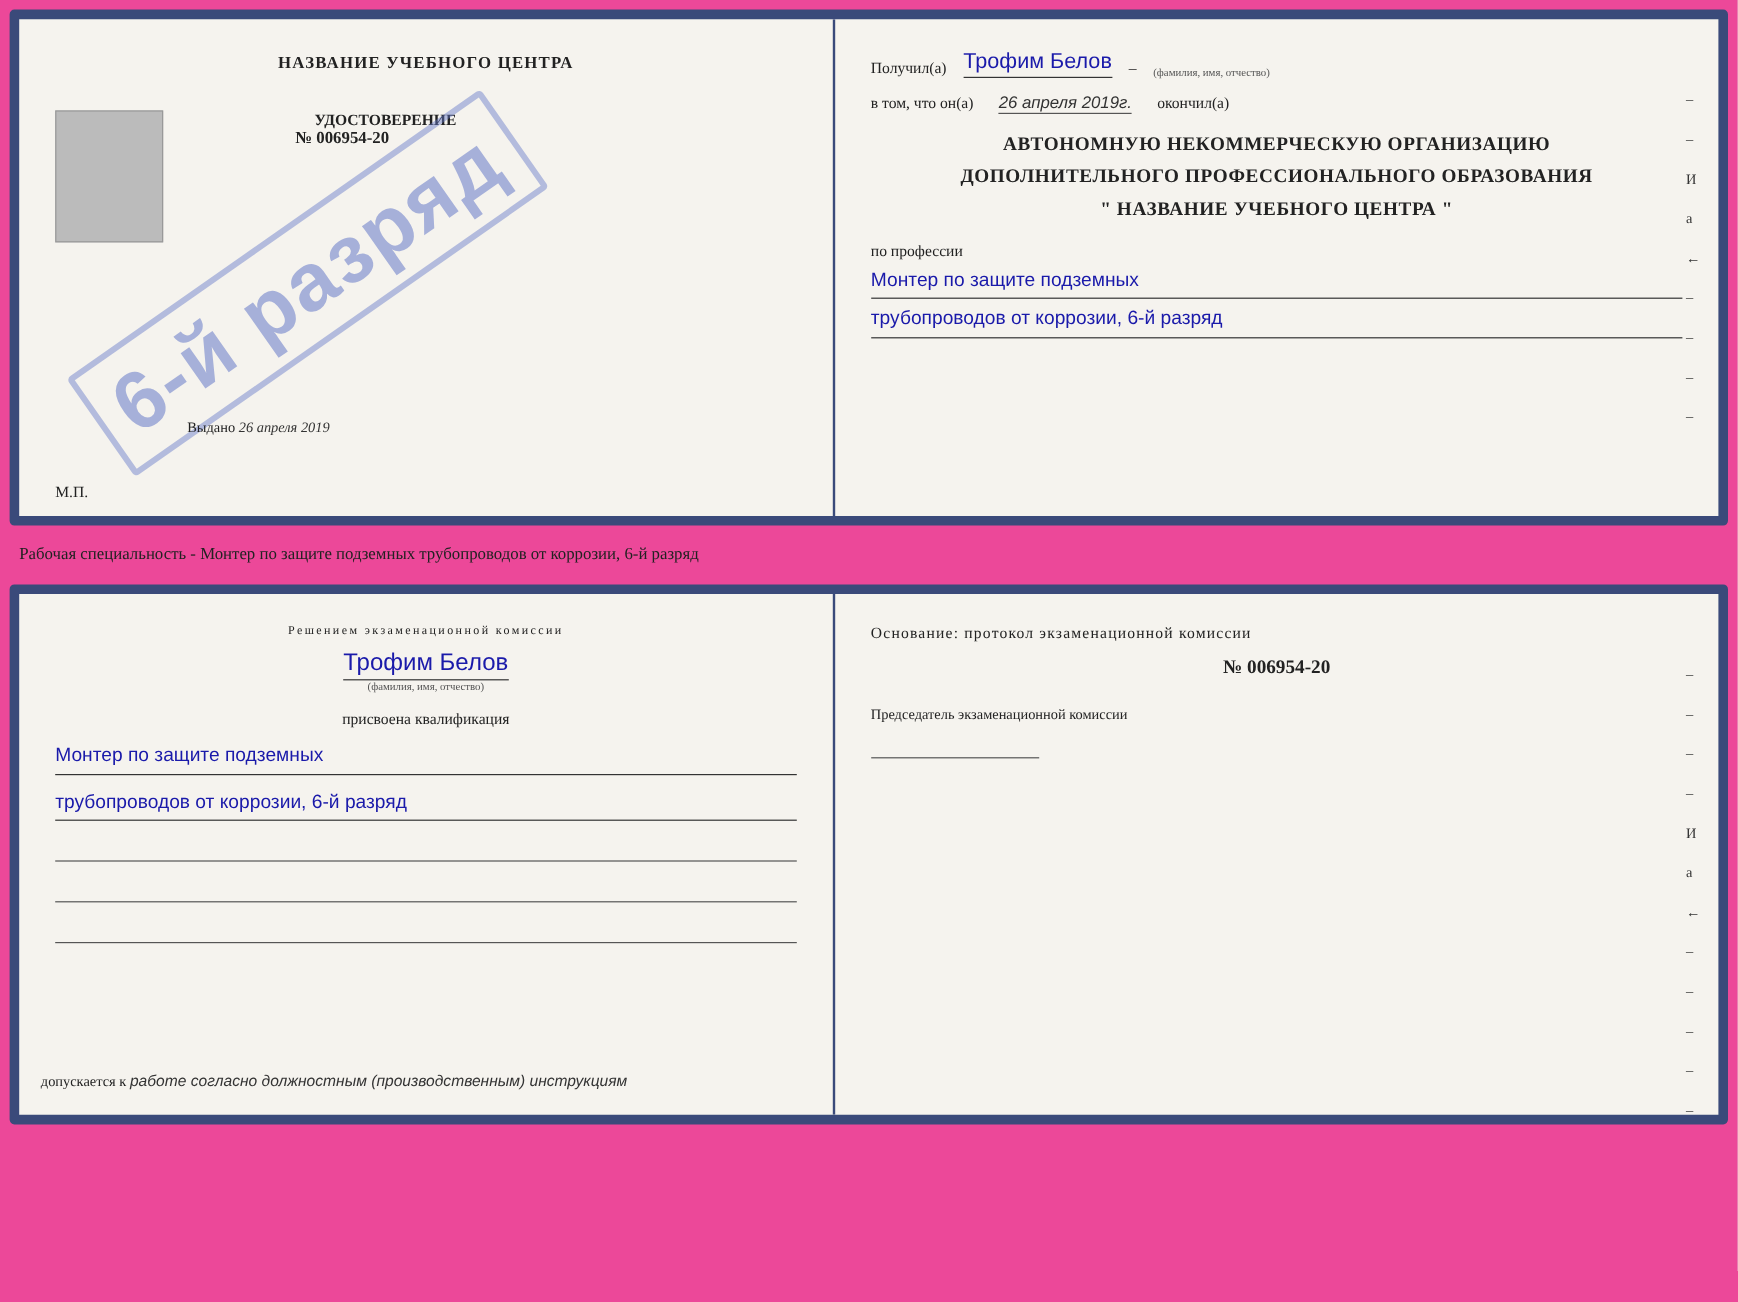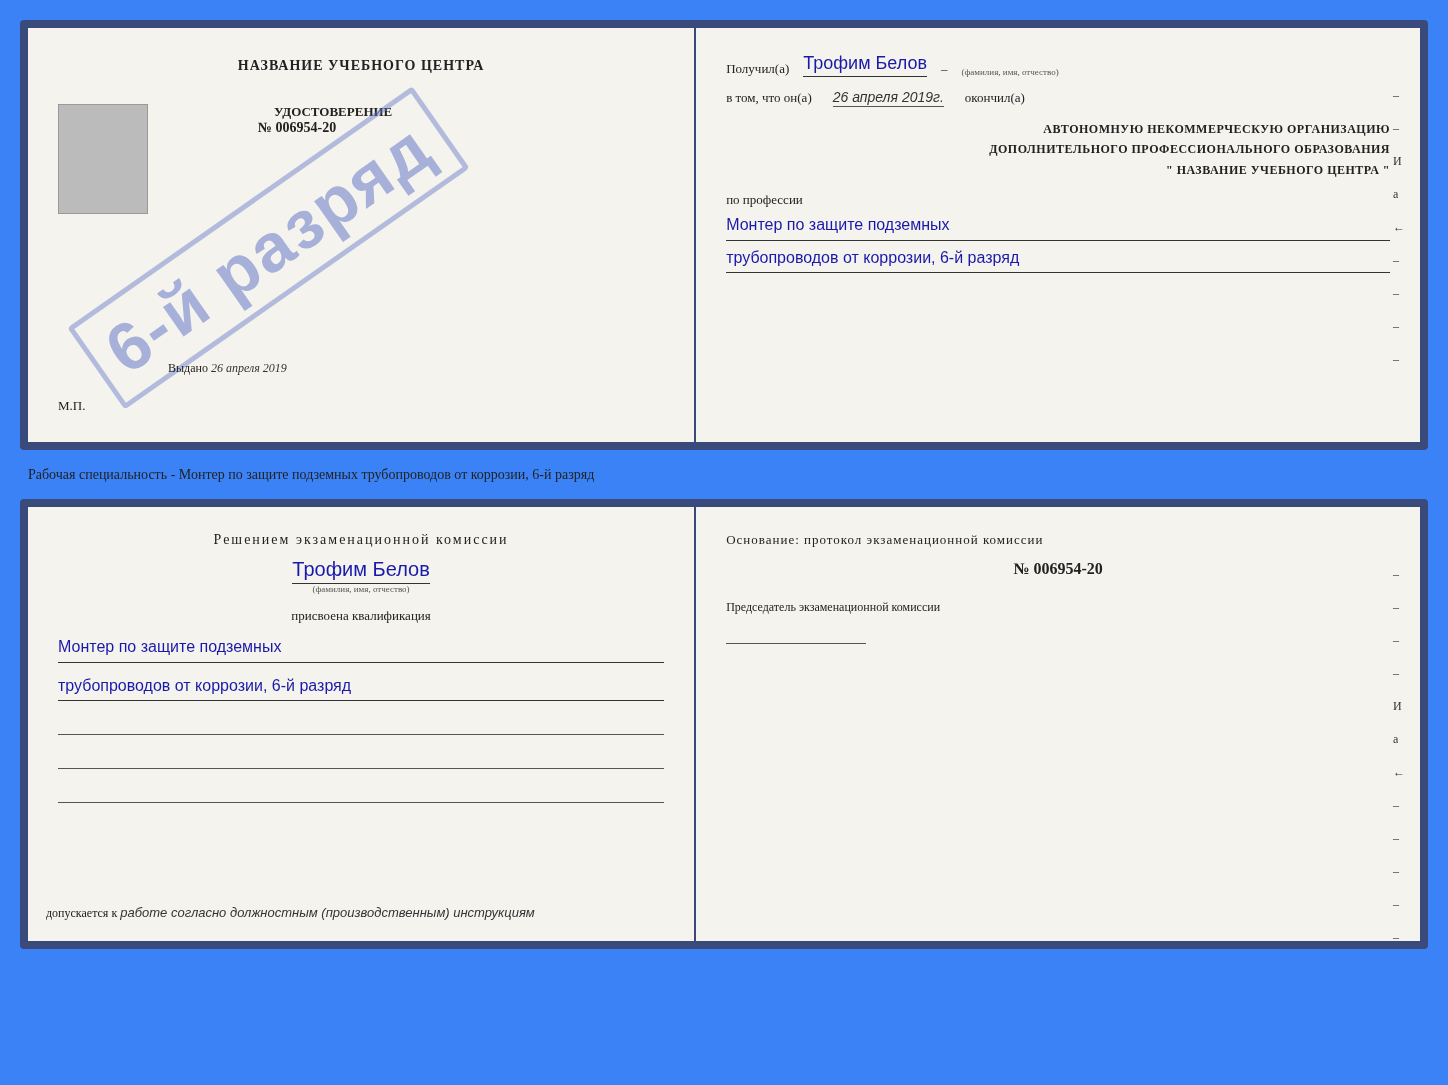--- a/index.html
+++ b/index.html
@@ -6,24 +6,24 @@
     body {
       background: #e0e0e0;
       font-family: 'Times New Roman', Times, serif;
       width: 1448px;
       min-height: 1085px;
       position: relative;
       overflow: hidden;
     }
 
     .page-bg {
-      background: #3b82f6;
+      background: #ec4899;
       width: 1448px;
       min-height: 1085px;
-      padding: 20px;
+      padding: 8px;
       display: flex;
       flex-direction: column;
       gap: 12px;
     }
 
     
     .diploma-top {
       background: #f5f3ee;
       border: 8px solid #3a4a7a;
       border-radius: 4px;
@@ -95,21 +95,21 @@
     .vydano-line {
       position: absolute;
       bottom: 66px;
       left: 140px;
       font-size: 12px;
       color: #222;
     }
 
     .mp-line {
       position: absolute;
-      bottom: 28px;
+      bottom: 12px;
       left: 30px;
       font-size: 13px;
       color: #222;
     }
 
     
     .stamp-diagonal {
       position: absolute;
       top: 60px;
       left: 80px;
@@ -170,23 +170,23 @@
     .handwritten-date {
       font-family: 'Comic Sans MS', cursive, sans-serif;
       font-size: 14px;
       color: #333;
       font-style: italic;
       border-bottom: 1px solid #333;
       padding-bottom: 1px;
     }
 
     .org-block {
-      font-size: 12px;
-      color: #222;
-      text-align: right;
+      font-size: 16px;
+      color: #222;
+      text-align: center;
       line-height: 1.7;
       text-transform: uppercase;
       font-weight: bold;
       letter-spacing: 0.5px;
     }
 
     .prof-block {
       font-size: 13px;
       color: #222;
     }
@@ -246,21 +246,21 @@
     .diploma-bottom-right {
       width: 52%;
       padding: 25px 30px 20px 30px;
       display: flex;
       flex-direction: column;
       gap: 12px;
       position: relative;
     }
 
     .decision-title {
-      font-size: 14px;
+      font-size: 10px;
       color: #222;
       text-align: center;
       letter-spacing: 2px;
       font-weight: normal;
     }
 
     .bottom-name-block {
       display: flex;
       flex-direction: column;
       align-items: center;

